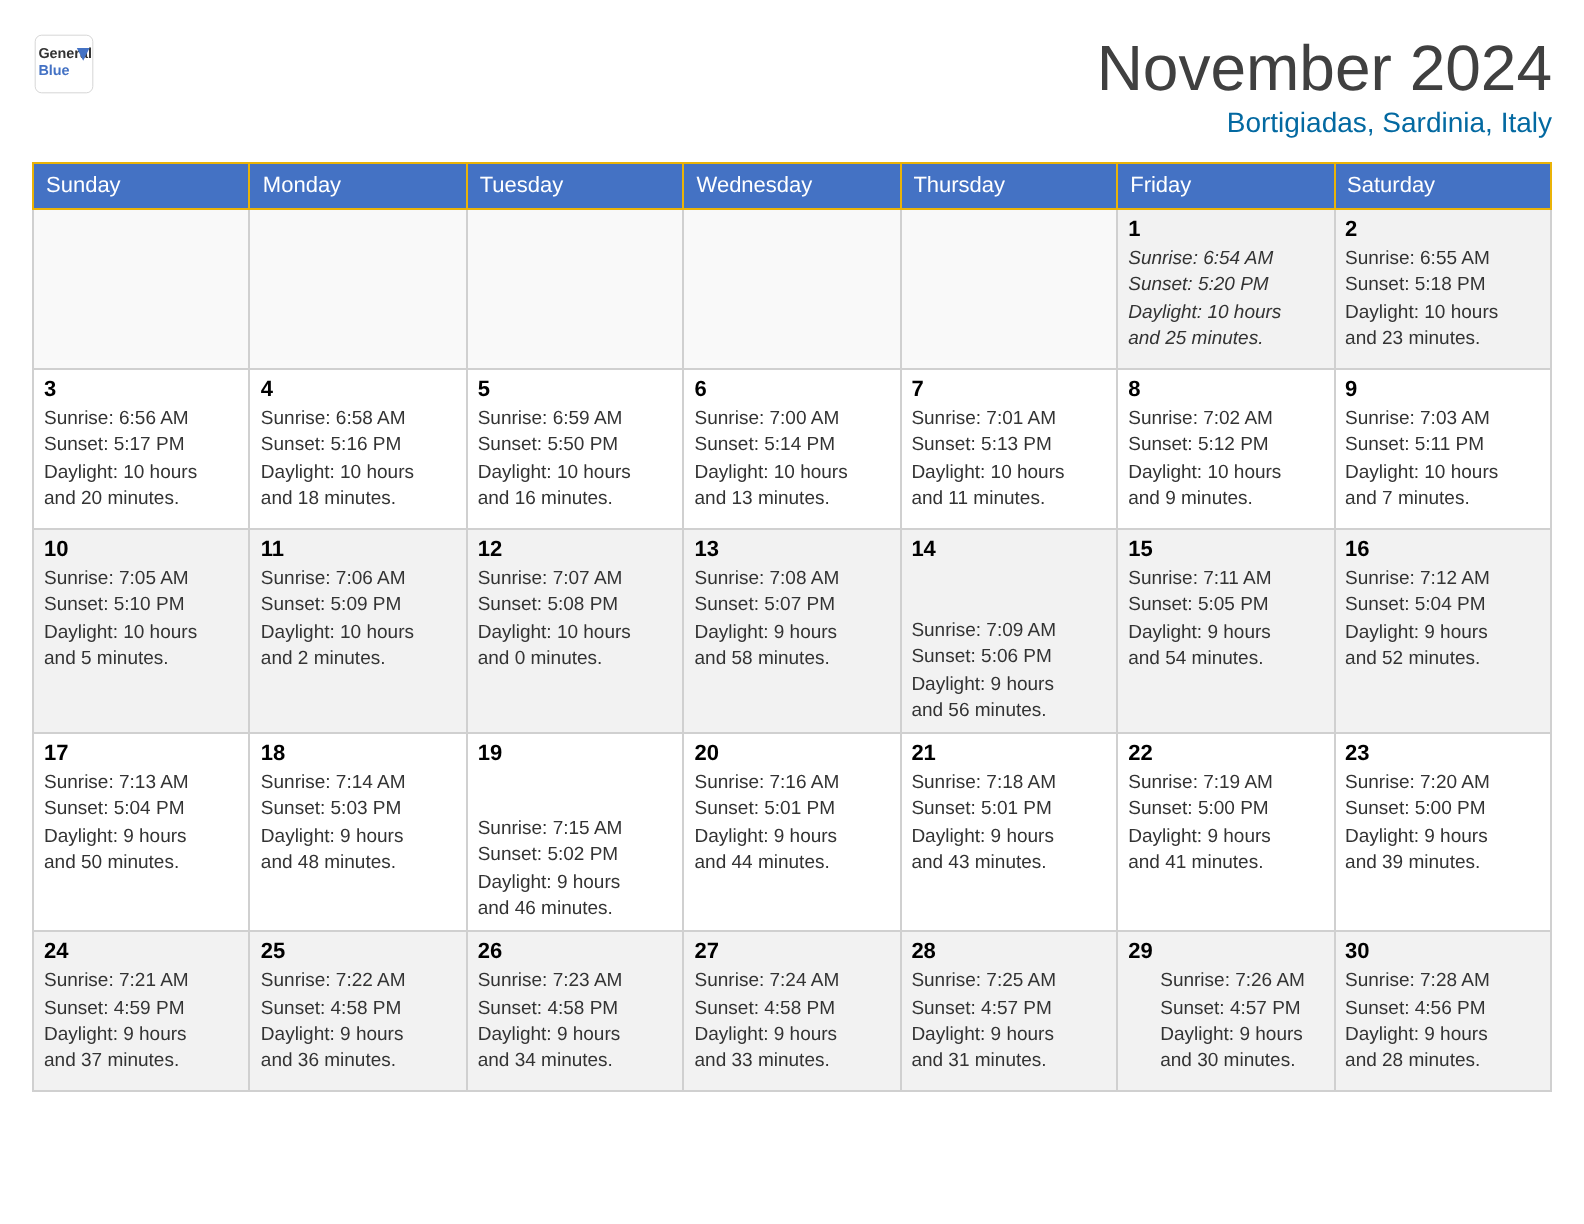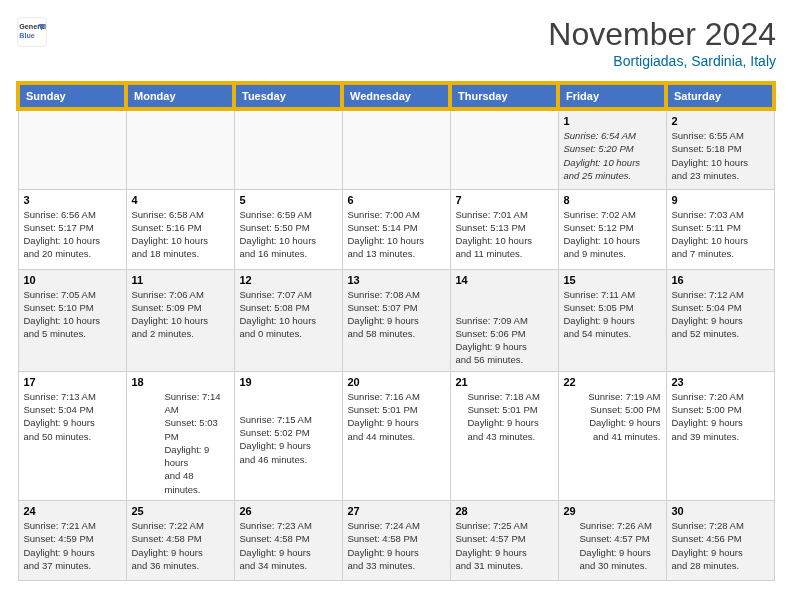--- a/index.html
+++ b/index.html
@@ -41,22 +41,22 @@
       width: 100%;
       border-collapse: collapse;
       font-size: 10.5px;
     }
     .calendar th {
       background: #4472C4;
       color: #fff;
       text-align: left;
       padding: 5px 6px;
       font-size: 11px;
-      font-weight: bold;
-      border: 4px solid #eab308;
+      font-weight: normal;
+      border: 1px solid #eab308;
     }
     .calendar td {
       vertical-align: top;
       border: 1px solid #d0d0d0;
       padding: 4px 5px;
       height: 80px;
       width: 14.28%;
       background: #fff;
     }
     .calendar tr:nth-child(odd) td {
@@ -237,49 +237,49 @@
       <tr>
         <td>
           <span class="day-num">17</span>
           <div class="day-info" style="white-space: pre-line;">Sunrise: 7:13 AM
 Sunset: 5:04 PM
 Daylight: 9 hours
 and 50 minutes.</div>
         </td>
         <td>
           <span class="day-num">18</span>
-          <div class="day-info" style="white-space: pre-line; margin-left: 33px;">Sunrise: 7:14 AM
+          <div class="day-info" style="white-space: pre-line;">Sunrise: 7:14 AM
 Sunset: 5:03 PM
 Daylight: 9 hours
 and 48 minutes.</div>
         </td>
         <td>
           <span class="day-num">19</span>
           <div class="day-info" style="white-space: pre-line; margin-top: 25px;">Sunrise: 7:15 AM
 Sunset: 5:02 PM
 Daylight: 9 hours
 and 46 minutes.</div>
         </td>
         <td>
           <span class="day-num">20</span>
           <div class="day-info" style="white-space: pre-line;">Sunrise: 7:16 AM
 Sunset: 5:01 PM
 Daylight: 9 hours
 and 44 minutes.</div>
         </td>
         <td>
           <span class="day-num">21</span>
-          <div class="day-info" style="white-space: pre-line; margin-left: 12px;">Sunrise: 7:18 AM
+          <div class="day-info" style="white-space: pre-line;">Sunrise: 7:18 AM
 Sunset: 5:01 PM
 Daylight: 9 hours
 and 43 minutes.</div>
         </td>
         <td>
           <span class="day-num">22</span>
-          <div class="day-info" style="white-space: pre-line; text-align: right;">Sunrise: 7:19 AM
+          <div class="day-info" style="white-space: pre-line;">Sunrise: 7:19 AM
 Sunset: 5:00 PM
 Daylight: 9 hours
 and 41 minutes.</div>
         </td>
         <td>
           <span class="day-num">23</span>
           <div class="day-info" style="white-space: pre-line;">Sunrise: 7:20 AM
 Sunset: 5:00 PM
 Daylight: 9 hours
 and 39 minutes.</div>

